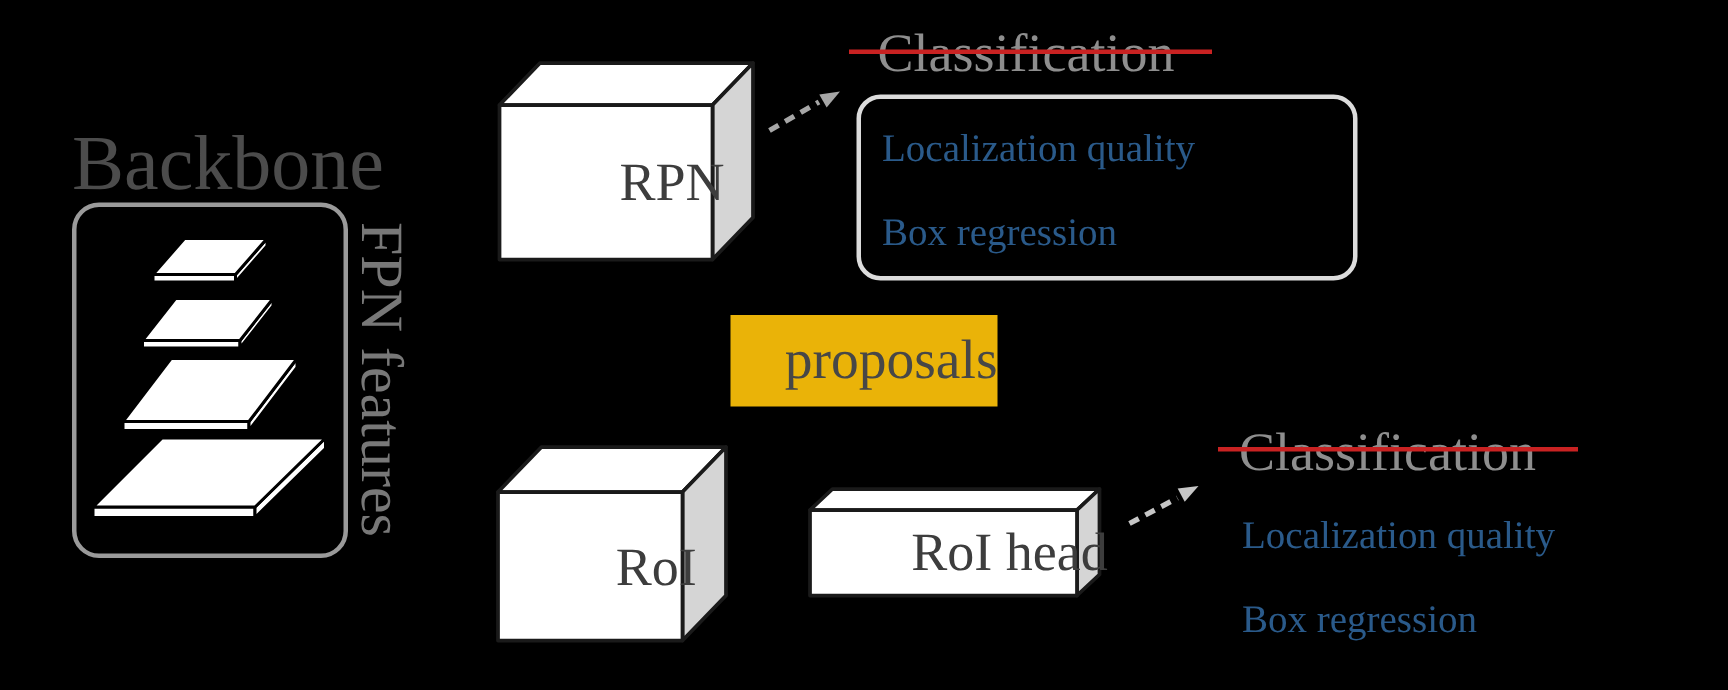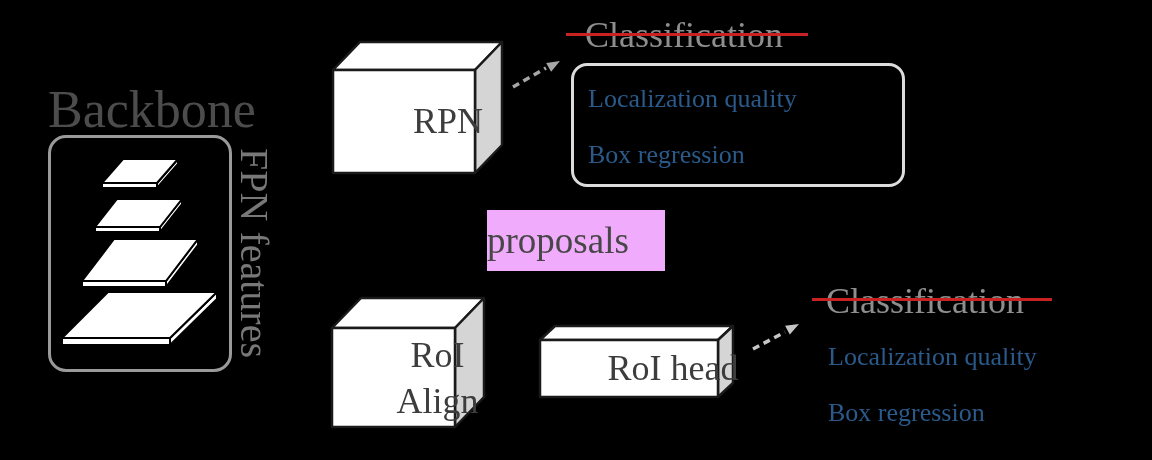--- a/index.html
+++ b/index.html
@@ -17,22 +17,22 @@
     left:230px;top:148px;height:222px;width:48px;
     writing-mode:vertical-rl;text-orientation:sideways;
     color:#787878;font-size:40px;line-height:46px;
     display:flex;align-items:center;justify-content:flex-start;
   }
   .box-text{
     display:flex;flex-direction:column;align-items:center;justify-content:center;
     color:#3d3d3d;font-size:36px;line-height:45px;text-align:center;margin-left:44px;
   }
   .proposals{
-    left:487px;top:210px;width:178px;height:61px;background:#f0abfc;
-    display:flex;align-items:center;justify-content:flex-start;
+    left:487px;top:210px;width:178px;height:61px;background:#eab308;
+    display:flex;align-items:center;justify-content:flex-end;
     color:#474747;font-size:37px;
   }
   .struck-label{color:#8e8e8e;font-size:36px;line-height:42px;white-space:nowrap;}
   .strike-line{height:3px;background:#c92222;}
   .outputs-box{
     left:571px;top:63px;width:334px;height:124px;box-sizing:border-box;
     border:3px solid #dcdcdc;border-radius:16px;
   }
   .blue-line{color:#2a5a8a;font-size:26px;line-height:42px;white-space:nowrap;}
   svg{display:block;}
@@ -98,21 +98,20 @@
 
   <svg class="abs" style="left:330px;top:296px;" width="158" height="135" viewBox="0 0 158 135">
     <g stroke="#1a1a1a" stroke-width="2.5" stroke-linejoin="round">
       <polygon points="2,32 31,2 154,2 125,32" fill="#ffffff"></polygon>
       <polygon points="125,32 154,2 154,101 125,131" fill="#d5d5d5"></polygon>
       <polygon points="2,32 125,32 125,131 2,131" fill="#ffffff"></polygon>
     </g>
   </svg>
   <div class="abs box-text" style="left:332px;top:328px;width:123px;height:99px;line-height:46px;">
     <div>RoI</div>
-    <div>Align</div>
   </div>
 
   <svg class="abs" style="left:538px;top:324px;" width="199" height="77" viewBox="0 0 199 77">
     <g stroke="#1a1a1a" stroke-width="2.5" stroke-linejoin="round">
       <polygon points="2,16 17,2 195,2 180,16" fill="#ffffff"></polygon>
       <polygon points="180,16 195,2 195,59 180,73" fill="#d5d5d5"></polygon>
       <polygon points="2,16 180,16 180,73 2,73" fill="#ffffff"></polygon>
     </g>
   </svg>
   <div class="abs box-text" style="left:540px;top:340px;width:178px;height:57px;">RoI head</div>

